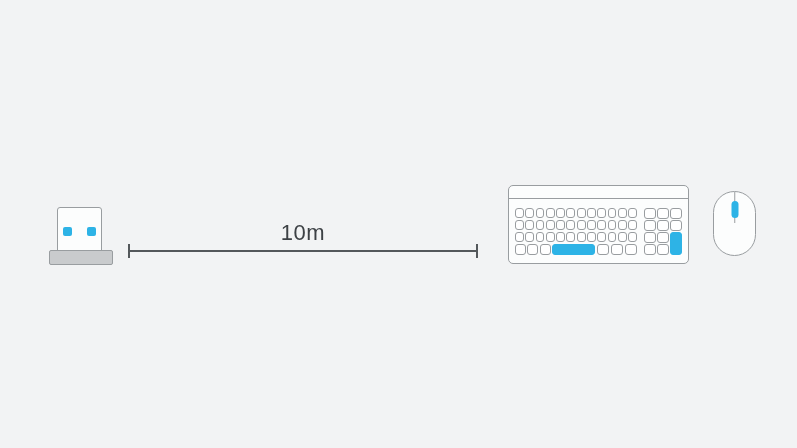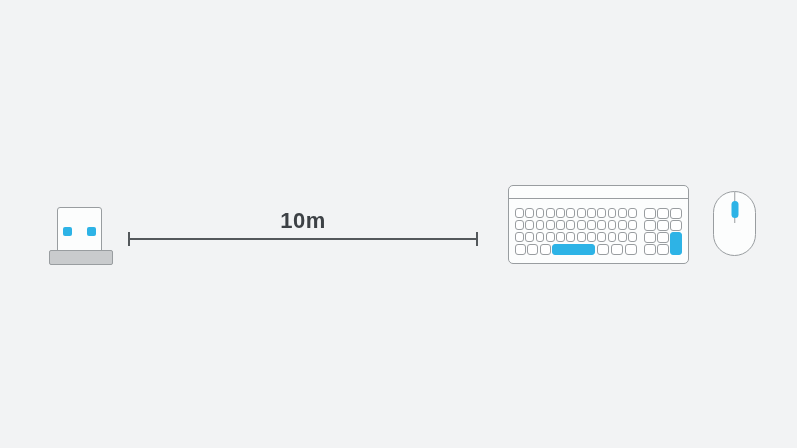--- a/index.html
+++ b/index.html
@@ -54,23 +54,24 @@
   .distance {
     position: absolute;
     left: 128px; top: 210px;
     width: 350px;
   }
   .distance-label {
     height: 22px;
     line-height: 22px;
     text-align: center;
     font-size: 22px;
-    font-weight: bold;
+    font-weight: normal;
     letter-spacing: 0.5px;
     color: var(--text);
+    margin-top: 12px;
   }
   .distance-line { position: relative; height: 14px; }
   .hline {
     position: absolute;
     left: 1px; right: 1px; top: 6px;
     height: 2px;
     background: var(--line);
   }
   .cap {
     position: absolute;

